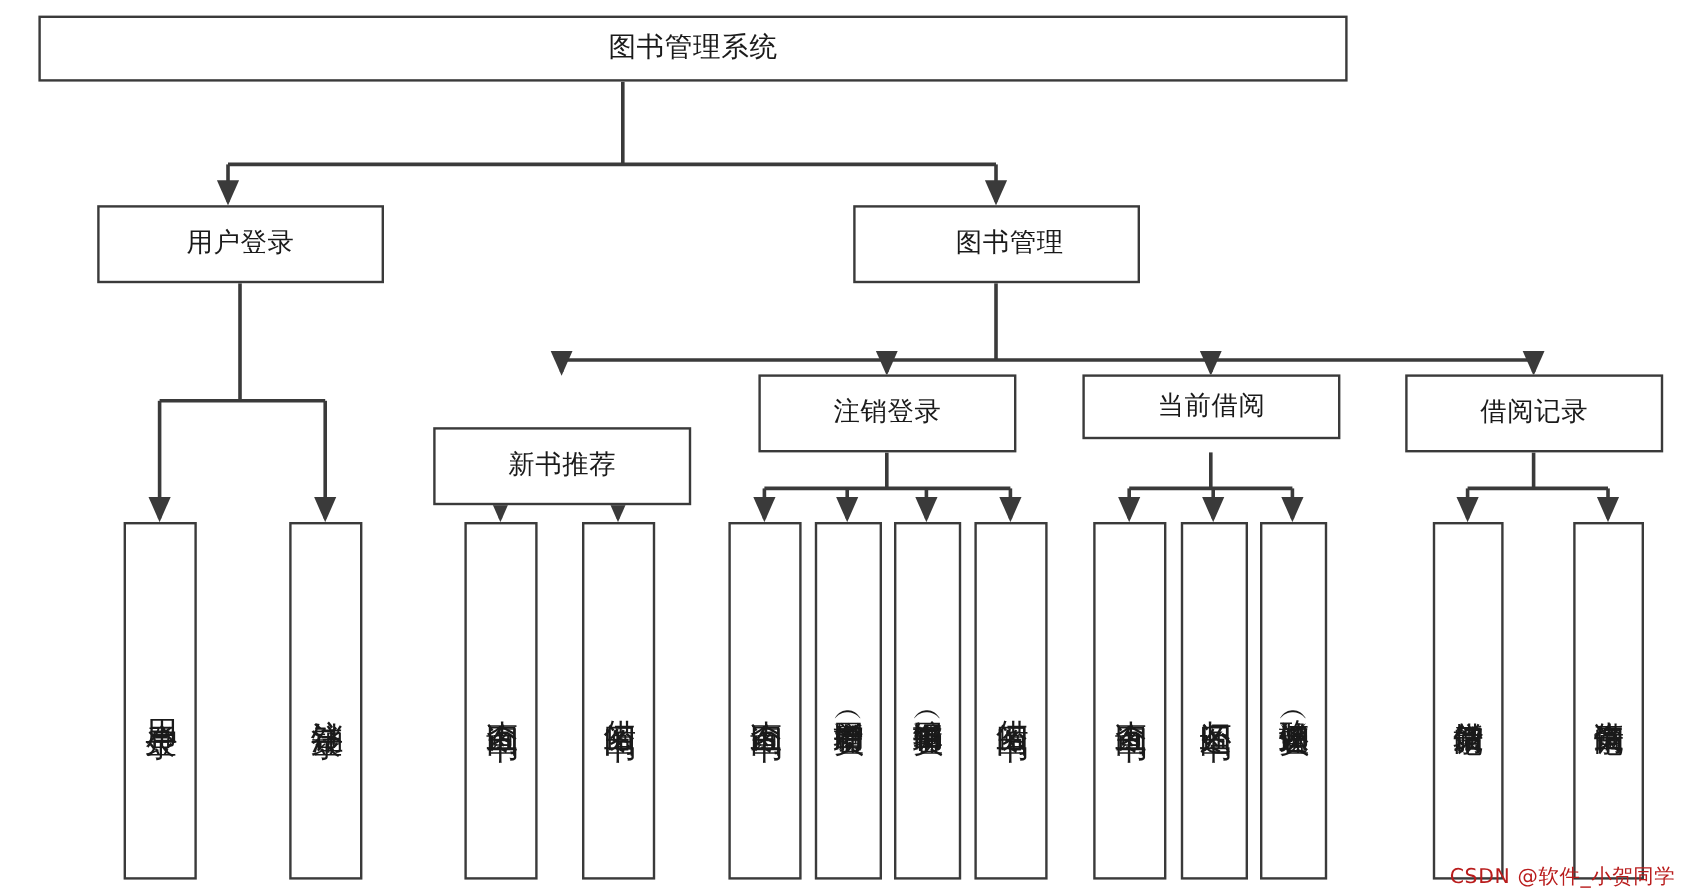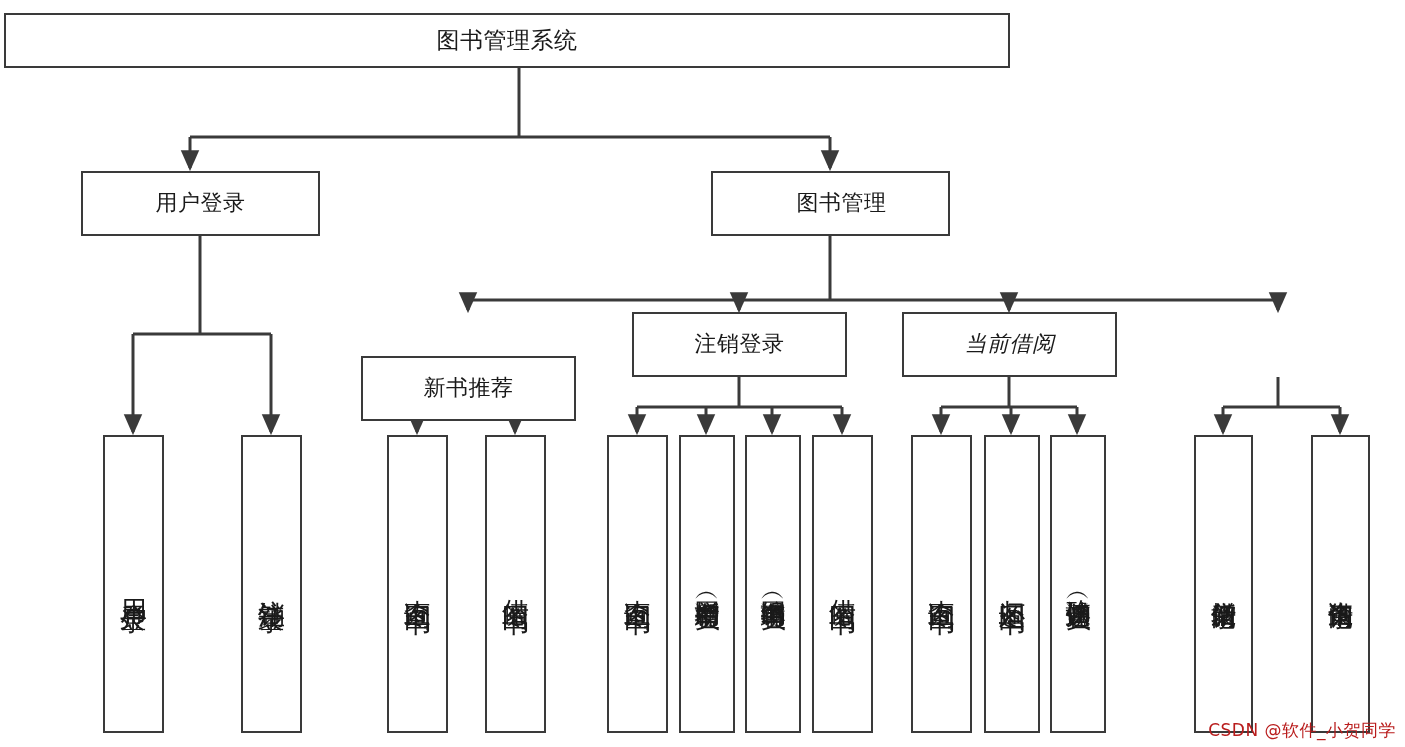--- a/index.html
+++ b/index.html
@@ -128,44 +128,47 @@
       <path d="M 1011 407 L 1011 432" marker-end="url(#arrow)"></path>
       <path d="M 1077 407 L 1077 432" marker-end="url(#arrow)"></path>
 
       <path d="M 1278 377 L 1278 407"></path>
       <path d="M 1223 407 L 1340 407"></path>
       <path d="M 1223 407 L 1223 432" marker-end="url(#arrow)"></path>
       <path d="M 1340 407 L 1340 432" marker-end="url(#arrow)"></path>
     </g>
   </svg>
 
-  <div class="node horizontal root" style="left:4px; top:13px; width:1006px; height:55px;">
+  <div class="node horizontal root" style="left:32px; top:13px; width:1091px; height:55px;">
     <span class="label">图书管理系统</span>
   </div>
 
   <div class="node horizontal" style="left:81px; top:171px; width:239px; height:65px;">
     <span class="label">用户登录</span>
   </div>
 
   <div class="node horizontal" style="left:711px; top:171px; width:239px; height:65px;padding-left:22px;">
     <span class="label">图书管理</span>
   </div>
 
   <div class="node horizontal" style="left:361px; top:312px; width:215px; height:65px;margin-top:44px;">
     <span class="label">新书推荐</span>
   </div>
 
   <div class="node horizontal" style="left:632px; top:312px; width:215px; height:65px;">
     <span class="label">注销登录</span>
   </div>
 
-  <div class="node horizontal" style="left:902px; top:312px; width:215px; height:65px;font-style:italic;">
+  <div class="node horizontal" style="left:902px; top:312px; width:215px; height:54px;">
     <span class="label">当前借阅</span>
   </div>
 
+  <div class="node horizontal" style="left:1171px; top:312px; width:215px; height:65px;">
+    <span class="label">借阅记录</span>
+  </div>
 
   <div class="node vertical" style="left:103px; top:435px; width:61px; height:298px;">
     <span class="label">用户登录</span>
   </div>
 
   <div class="node vertical" style="left:241px; top:435px; width:61px; height:298px;">
     <span class="label">注销登录</span>
   </div>
 
   <div class="node vertical" style="left:387px; top:435px; width:61px; height:298px;">

